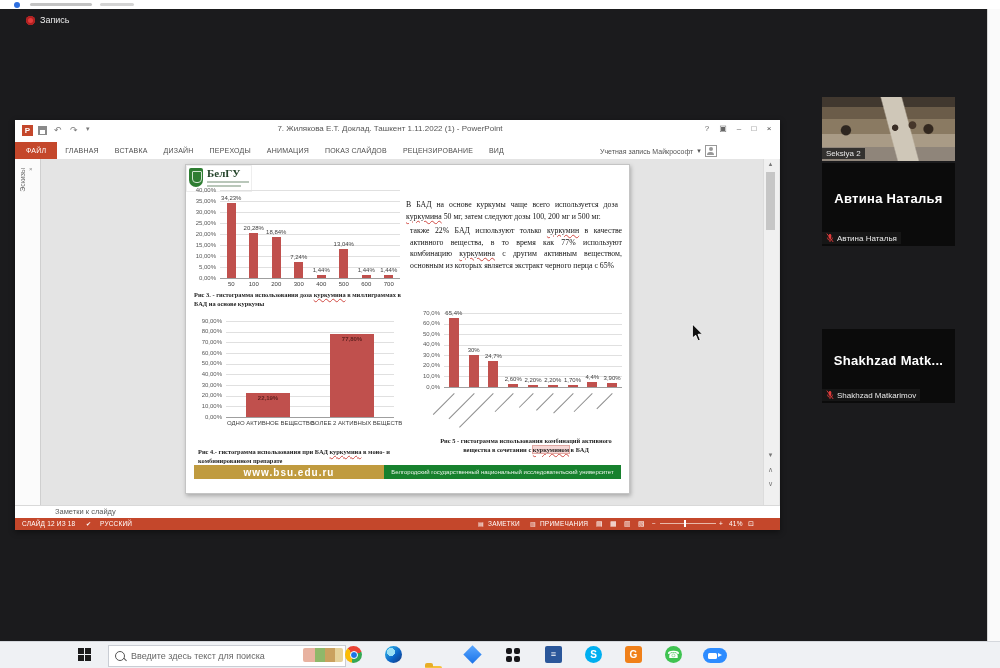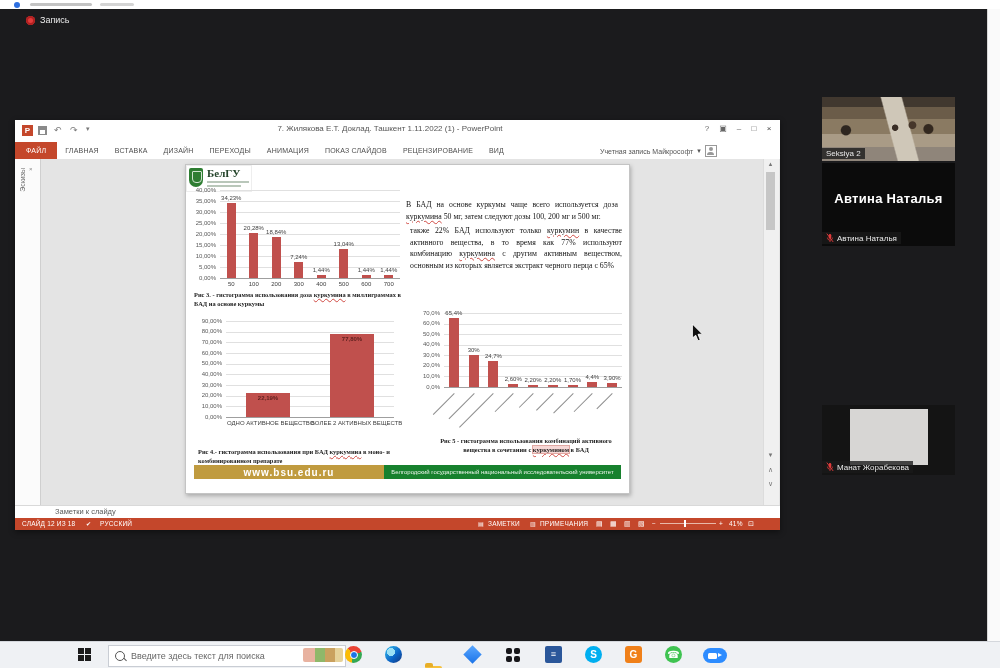--- a/index.html
+++ b/index.html
@@ -391,35 +391,33 @@
           <rect x="3.4" y="1" width="3.2" height="6" rx="1.6" fill="#e23b3b"></rect>
           <path d="M1.8 5.5a3.2 3.2 0 0 0 6.4 0" stroke="#e23b3b" stroke-width="1" fill="none"></path>
           <line x1="5" y1="8.7" x2="5" y2="11" stroke="#e23b3b" stroke-width="1"></line>
           <line x1="1" y1="0.5" x2="9" y2="11" stroke="#e23b3b" stroke-width="1.1"></line>
         </svg>
       <span>Автина Наталья</span>
     </div>
   </div>
 
 
-
-  <div class="abs tile" id="t5" style="top:405px;height:70px;">
-    <div class="vid v-gray">
-      <div class="grayrect"></div>
-    </div>
+  <div class="abs tile" id="t4" style="top:329px;height:74px;">
+    <div class="bigname">Shakhzad Matk...</div>
     <div class="plabel">
       <svg class="micoff" viewBox="0 0 10 12">
           <rect x="3.4" y="1" width="3.2" height="6" rx="1.6" fill="#e23b3b"></rect>
           <path d="M1.8 5.5a3.2 3.2 0 0 0 6.4 0" stroke="#e23b3b" stroke-width="1" fill="none"></path>
           <line x1="5" y1="8.7" x2="5" y2="11" stroke="#e23b3b" stroke-width="1"></line>
           <line x1="1" y1="0.5" x2="9" y2="11" stroke="#e23b3b" stroke-width="1.1"></line>
         </svg>
-      <span>Манат Жорабекова</span>
-    </div>
-  </div>
+      <span>Shakhzad Matkarimov</span>
+    </div>
+  </div>
+
 
 
   <div class="abs" id="rightstrip"></div>
 
   <div class="abs" id="taskbar"></div>
   <div class="abs" id="startbtn">
       <div></div>
       <div></div>
       <div></div>
       <div></div>

